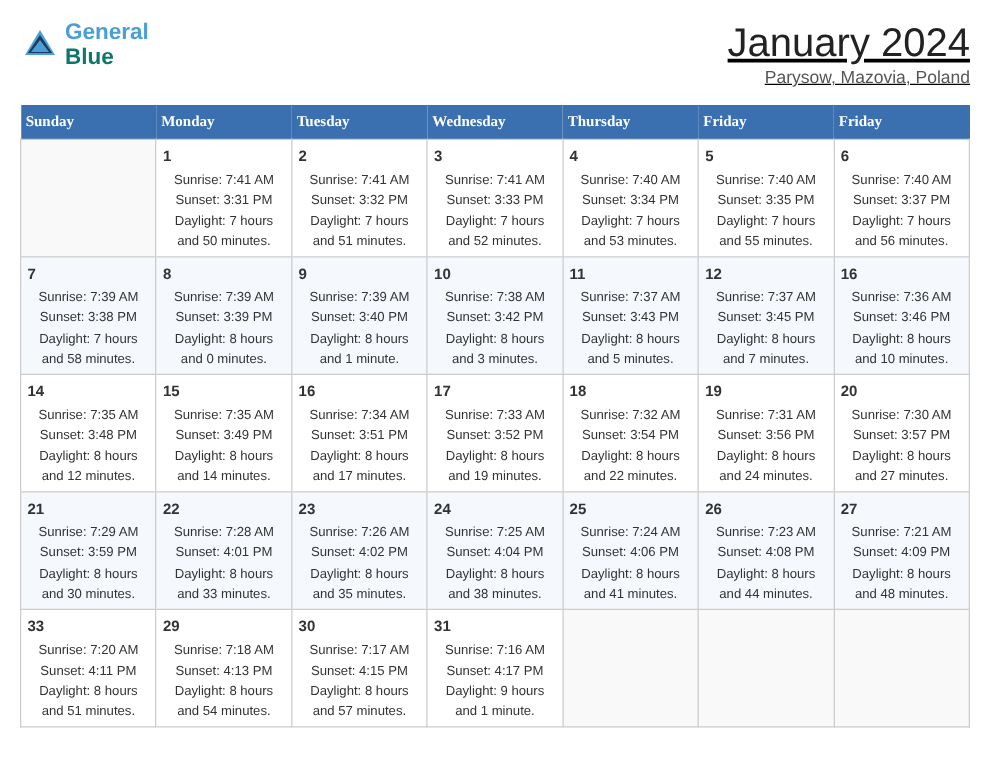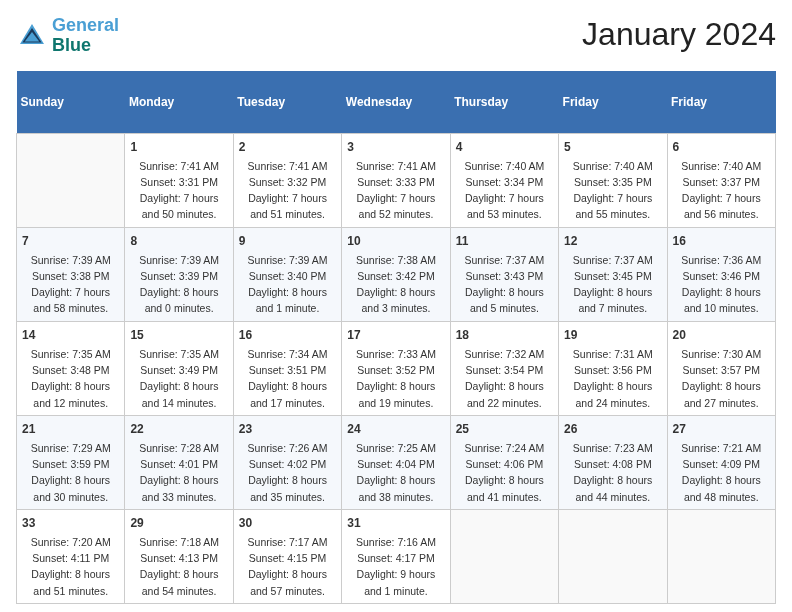--- a/index.html
+++ b/index.html
@@ -29,42 +29,44 @@
     }
     .logo-text span {
       color: #4a9fd4;
     }
     .logo-icon {
       width: 32px;
       height: 32px;
     }
     .title-block {
       text-align: right;
+      text-decoration: underline;
     }
     .month-title {
       font-size: 32px;
       font-weight: 300;
       color: #222;
     }
     .location-title {
       font-size: 14px;
       color: #555;
     }
     table {
       width: 100%;
       border-collapse: collapse;
       font-size: 11px;
     }
     thead tr th {
       background-color: #3a6fb0;
       color: #fff;
-      padding: 24px 4px;
+      padding: 6px 4px;
       text-align: left;
       font-size: 12px;
       font-weight: bold;
+      font-family: Liberation Serif, serif;
     }
     tbody tr td {
       border: 1px solid #ccc;
       padding: 4px 5px;
       vertical-align: top;
       min-height: 80px;
       height: 90px;
       width: 14.28%;
       color: #333;
       line-height: 1.5;
@@ -104,20 +106,21 @@
       <polygon points="20,10 32,28 8,28" fill="#1a3a5c"></polygon>
       <polygon points="20,15 29,27 11,27" fill="#4a9fd4"></polygon>
     </svg>
     <div class="logo-text">
       <div><span>General</span></div>
       <div><span style="color:#0f766e">Blue</span></div>
     </div>
   </div>
   <div class="title-block">
     <div class="month-title">January 2024</div>
+    <div class="location-title">Parysow, Mazovia, Poland</div>
   </div>
 </div>
 
 <table>
   <thead>
     <tr>
     <th>Sunday</th>
         <th>Monday</th>
         <th>Tuesday</th>
         <th>Wednesday</th>

